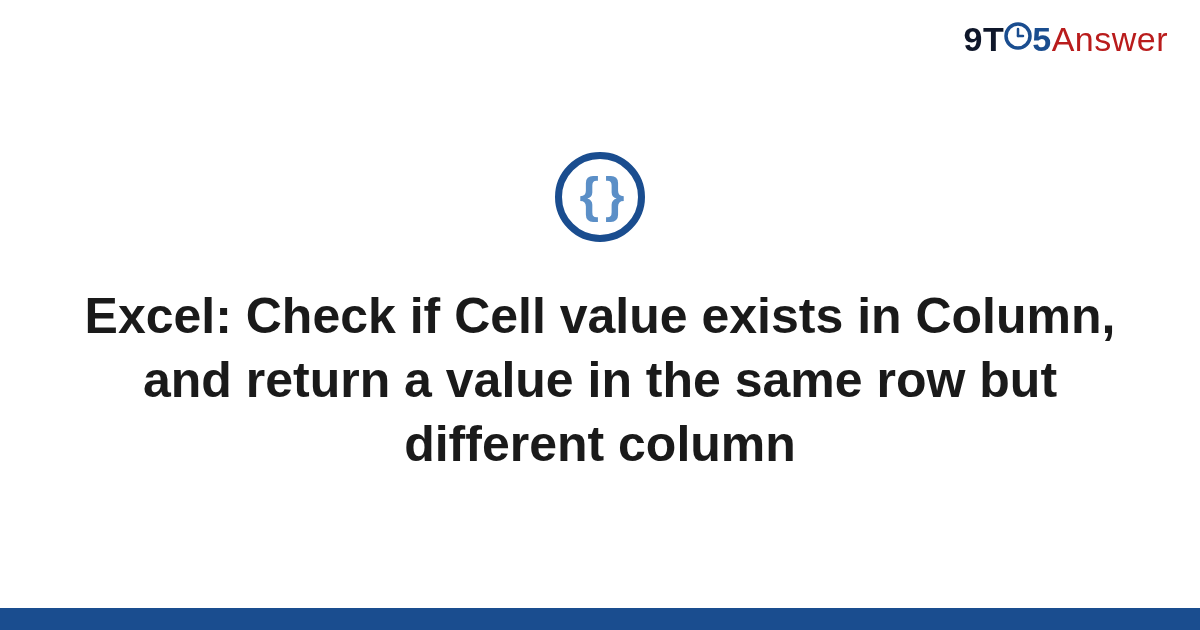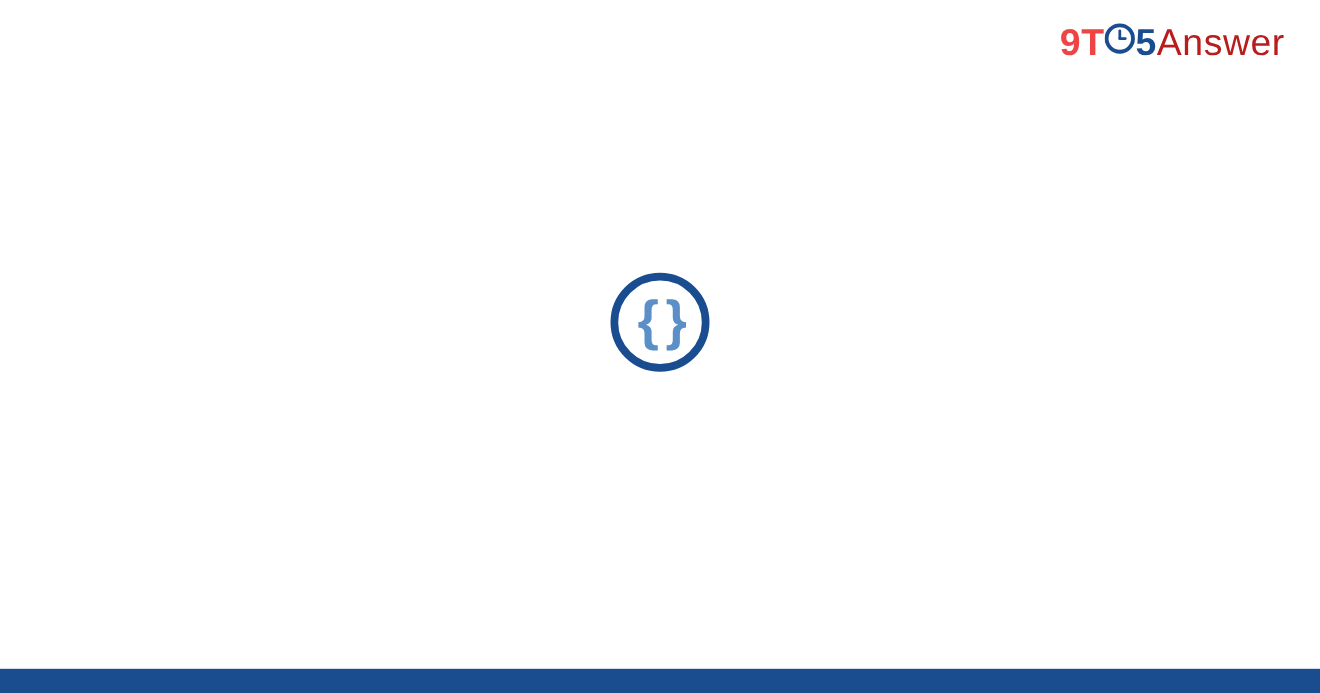--- a/index.html
+++ b/index.html
@@ -21,21 +21,21 @@
       right: 32px;
       display: flex;
       align-items: center;
     }
     .logo-text {
       font-size: 34px;
       font-weight: 600;
       letter-spacing: 0.5px;
     }
     .logo-9t {
-      color: #ef4444;
+      color: #0f172a;
       font-weight: 700;
     }
     .logo-zero {
       display: inline-flex;
       align-items: center;
       justify-content: center;
       width: 28px;
       height: 28px;
       position: relative;
       top: -1px;
@@ -110,15 +110,16 @@
           <line x1="14" y1="14" x2="19" y2="14" stroke="#1a4d8f" stroke-width="2.5" stroke-linecap="round"></line>
         </svg>
       </span><span class="logo-5">5</span><span class="logo-answer">Answer</span>
   </span>
 </div>
 
 <div class="content">
   <div class="icon-circle">
     <span class="braces">{ }</span>
   </div>
+  <h1 class="title">Excel: Check if Cell value exists in Column, and return a value in the same row but different column</h1>
 </div>
 
 <div class="footer-bar"></div>
 
 </body></html>

